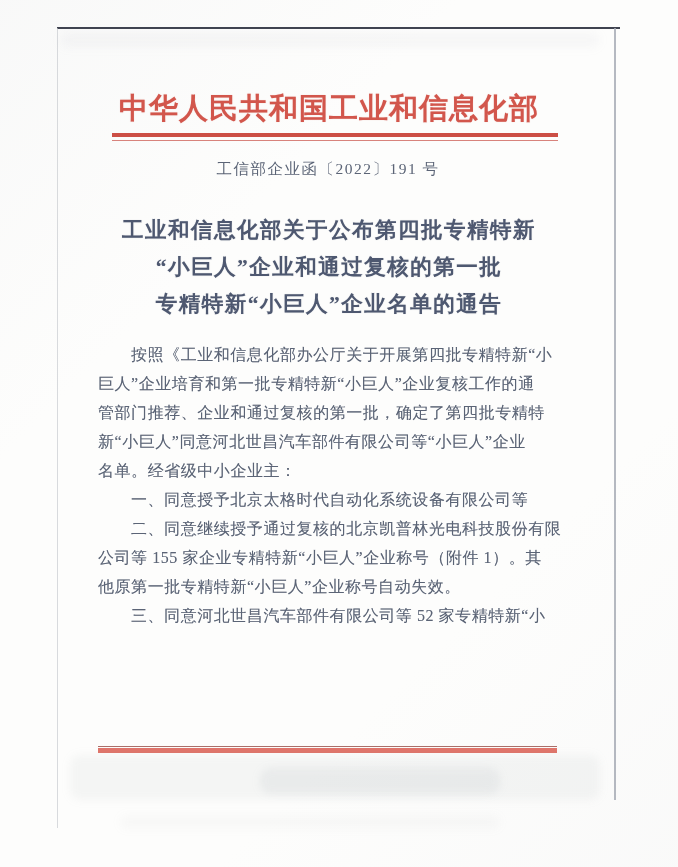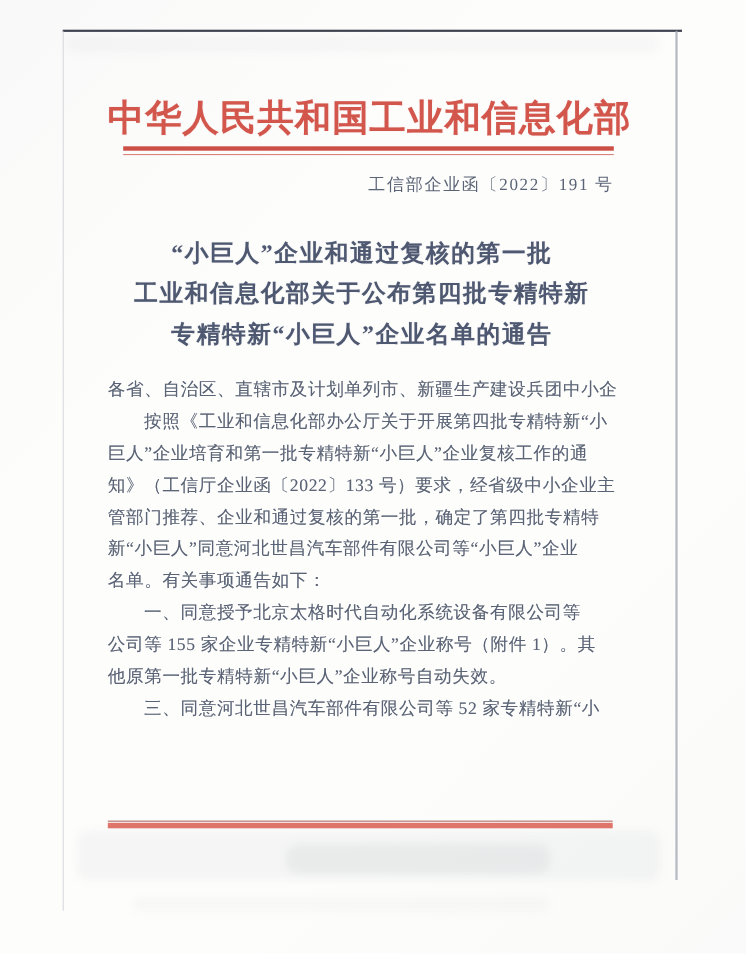--- a/index.html
+++ b/index.html
@@ -35,21 +35,21 @@
     width: 2px; height: 772px;
     background: #a2a8b2;
     opacity: 0.8;
   }
   
   .agency-name {
     position: absolute;
     left: 98px; top: 86px;
     width: 462px;
     text-align: center;
-    font-size: 33px;
+    font-size: 29px;
     font-weight: bold;
     letter-spacing: 1px;
     line-height: 44px;
     color: #d2564c;
     white-space: nowrap;
     text-shadow: 0 0 1px rgba(210, 86, 76, 0.35);
   }
   .red-rule-thick {
     position: absolute;
     left: 112px; top: 133px;
@@ -59,21 +59,21 @@
   .red-rule-thin {
     position: absolute;
     left: 112px; top: 140px;
     width: 446px; height: 1px;
     background: #d8837c;
   }
   .doc-number {
     position: absolute;
     left: 98px; top: 156px;
     width: 460px;
-    text-align: right;
+    text-align: center;
     font-size: 15.5px;
     letter-spacing: 1.5px;
     line-height: 26px;
     color: #5b6476;
     white-space: nowrap;
   }
   
   .notice-title {
     position: absolute;
     left: 88px; top: 212px;
@@ -163,34 +163,33 @@
   <div class="scan-left-edge"></div>
   <div class="scan-right-edge"></div>
 
   <div class="agency-name">中华人民共和国工业和信息化部</div>
   <div class="red-rule-thick"></div>
   <div class="red-rule-thin"></div>
 
   <div class="doc-number">工信部企业函〔2022〕191 号</div>
 
   <div class="notice-title">
+    <div class="title-line">工业和信息化部关于公布第四批专精特新</div>
     <div class="title-line">“小巨人”企业和通过复核的第一批</div>
-    <div class="title-line">工业和信息化部关于公布第四批专精特新</div>
     <div class="title-line">专精特新“小巨人”企业名单的通告</div>
   </div>
 
   <div class="body-text">
-    <div class="body-line">各省、自治区、直辖市及计划单列市、新疆生产建设兵团中小企</div>
     <div class="body-line indent">按照《工业和信息化部办公厅关于开展第四批专精特新“小</div>
     <div class="body-line">巨人”企业培育和第一批专精特新“小巨人”企业复核工作的通</div>
-    <div class="body-line">知》（工信厅企业函〔2022〕133 号）要求，经省级中小企业主</div>
     <div class="body-line">管部门推荐、企业和通过复核的第一批，确定了第四批专精特</div>
     <div class="body-line">新“小巨人”同意河北世昌汽车部件有限公司等“小巨人”企业</div>
-    <div class="body-line">名单。有关事项通告如下：</div>
+    <div class="body-line">名单。经省级中小企业主：</div>
     <div class="body-line indent">一、同意授予北京太格时代自动化系统设备有限公司等</div>
+    <div class="body-line indent">二、同意继续授予通过复核的北京凯普林光电科技股份有限</div>
     <div class="body-line">公司等 155 家企业专精特新“小巨人”企业称号（附件 1）。其</div>
     <div class="body-line">他原第一批专精特新“小巨人”企业称号自动失效。</div>
     <div class="body-line indent">三、同意河北世昌汽车部件有限公司等 52 家专精特新“小</div>
   </div>
 
   <div class="footer-rule-thin"></div>
   <div class="footer-rule-thick"></div>
 
   <div class="smudge smudge-1"></div>
   <div class="smudge smudge-2"></div>

